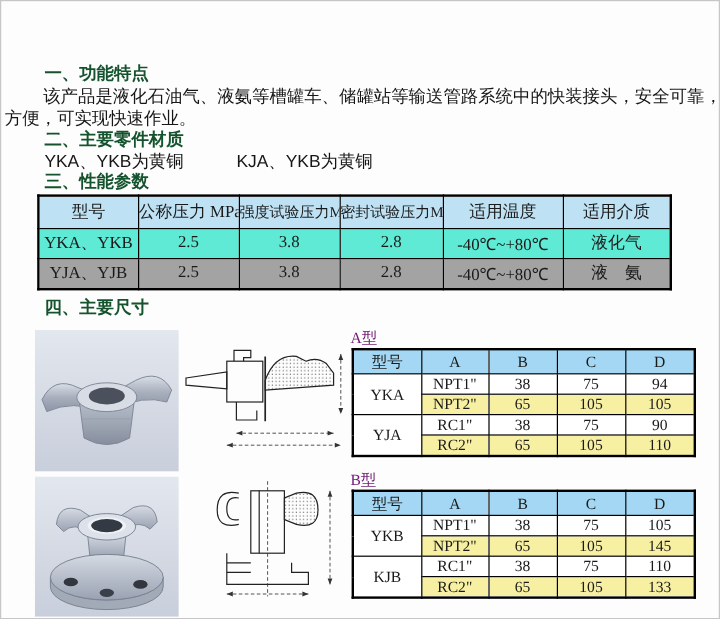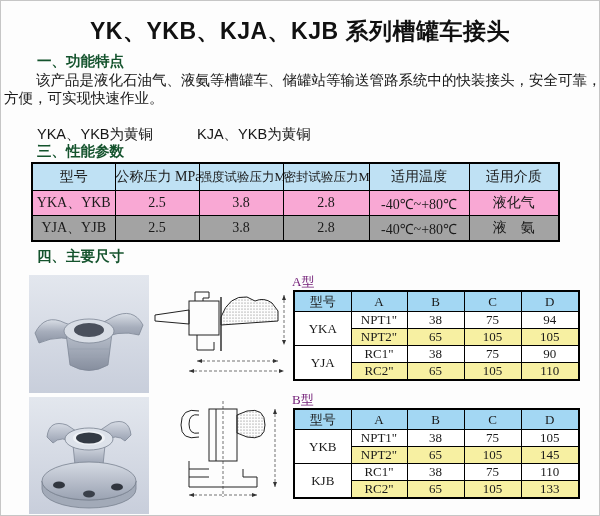--- a/index.html
+++ b/index.html
@@ -20,21 +20,21 @@
   
   table{border-collapse:collapse;table-layout:fixed;padding-left:19px;}
   #perf-table{left:30px;top:161px;}
   #perf-table table{width:527px;border:2px solid #000;}
   #perf-table th,#perf-table td{
     border:1px solid #000;text-align:center;vertical-align:middle;
     font-family:"Liberation Serif",serif;font-size:14px;font-weight:normal;
     padding:0;overflow:hidden;white-space:nowrap;
   }
   #perf-table th{height:26px;background:#bfe1f4;}
-  #perf-table td{height:24px;background:#f9a8d4;}
+  #perf-table td{height:24px;background:#5eead4;}
   #perf-table th.small{font-size:12.5px;}
   #perf-table tr.hl td{background:#a3a3a3;}
   
   .dim-label{font-family:"Liberation Serif",serif;font-size:13px;color:#701a75;}
   .dim-table table{width:285px;border:2px solid #000;}
   .dim-table th,.dim-table td{
     border:1px solid #000;text-align:center;vertical-align:middle;
     font-family:"Liberation Serif",serif;font-size:13px;font-weight:normal;
     padding:0;overflow:hidden;white-space:nowrap;background:#fff;
   }
@@ -43,26 +43,26 @@
   .dim-table tr.hl td.v{background:#f7f0a2;}
   
   .fig{line-height:0;}
   svg{display:block;}
 </style>
 </head>
 <body>
 
 <div id="page">
 
-  <div id="doc-title" class="abs">YK、YKB、KJA、KJB 系列槽罐车接头</div>
 
   <div class="abs sec-heading" style="top:51px;">一、功能特点</div>
   <div class="abs body-line" style="left:35px;top:70px;">该产品是液化石油气、液氨等槽罐车、储罐站等输送管路系统中的快装接头，安全可靠，装卸</div>
   <div class="abs body-line" style="left:3px;top:88px;">方便，可实现快速作业。</div>
 
+  <div class="abs sec-heading" style="top:106px;">二、主要零件材质</div>
   <div class="abs body-line" style="left:36px;top:124px;">
     <span>YKA、YKB为黄铜</span><span style="display:inline-block;width:44px;"></span><span>KJA、YKB为黄铜</span>
   </div>
 
   <div class="abs sec-heading" style="top:141px;">三、性能参数</div>
 
   <div id="perf-table" class="abs">
     <table>
       <colgroup>
           <col style="width:83px">

